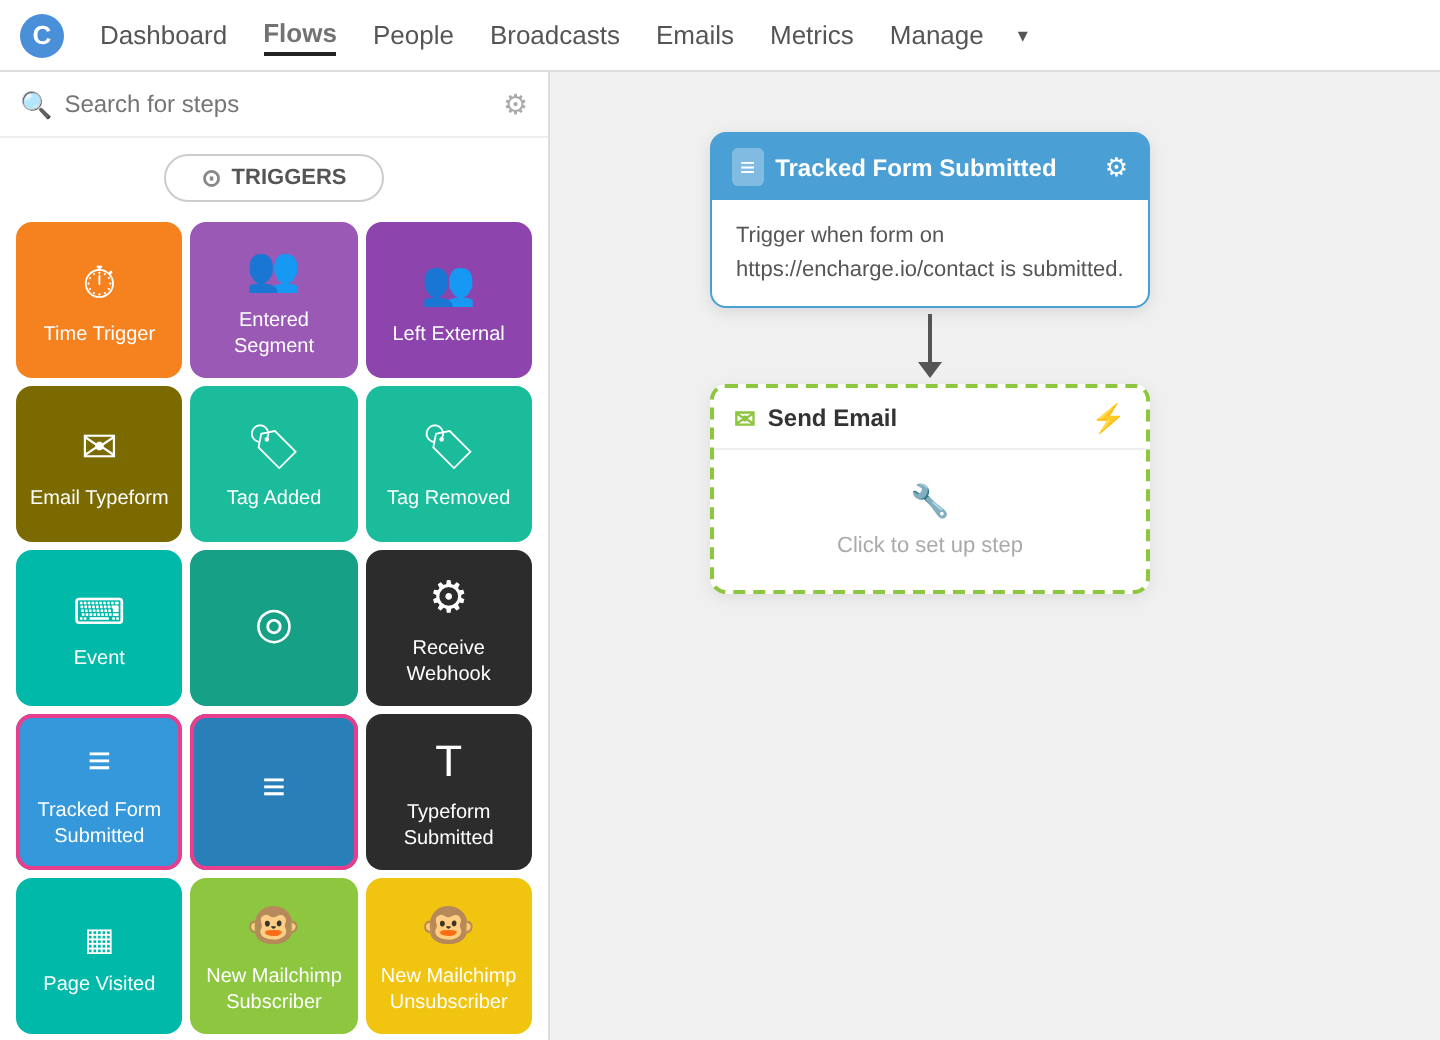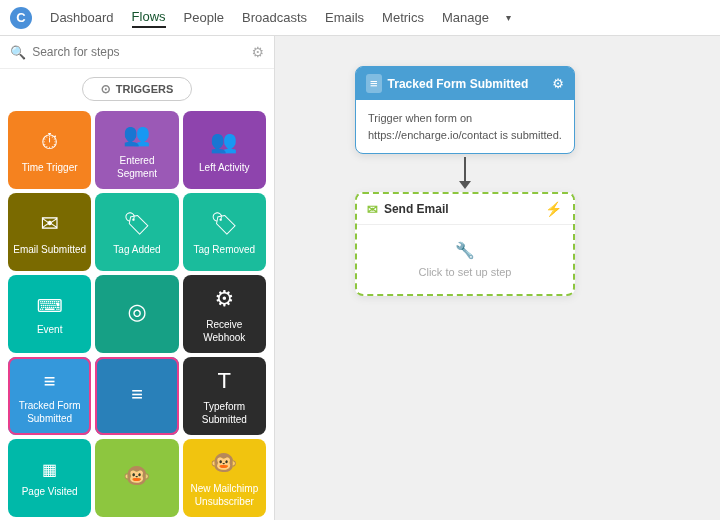--- a/index.html
+++ b/index.html
@@ -23,22 +23,22 @@
       color: white; font-weight: bold; font-size: 13px;
       flex-shrink: 0;
     }
     .topnav-item {
       font-size: 13px;
       color: #555;
       cursor: pointer;
       padding: 2px 0;
     }
     .topnav-item.active {
-      color: #14532d;
-      font-weight: 400;
+      color: #737373;
+      font-weight: 700;
       border-bottom: 2px solid #222;
       text-align: right;
     }
     .topnav-dropdown {
       display: flex; align-items: center; gap: 17px;
     }
     .chevron-down { font-size: 10px; color: #555; }
 
     
     .main {
@@ -287,26 +287,26 @@
       <div class="step-item bg-orange">
         <span class="step-icon">⏱</span>
         <span class="step-label">Time Trigger</span>
       </div>
       <div class="step-item bg-purple">
         <span class="step-icon">👥</span>
         <span class="step-label">Entered Segment</span>
       </div>
       <div class="step-item bg-purple2">
         <span class="step-icon">👥</span>
-        <span class="step-label">Left Activity</span>
+        <span class="step-label">Left External</span>
       </div>
 
       <div class="step-item bg-olive">
         <span class="step-icon">✉</span>
-        <span class="step-label">Email Submitted</span>
+        <span class="step-label">Email Typeform</span>
       </div>
       <div class="step-item bg-teal">
         <span class="step-icon">🏷</span>
         <span class="step-label">Tag Added</span>
       </div>
       <div class="step-item bg-teal">
         <span class="step-icon">🏷</span>
         <span class="step-label">Tag Removed</span>
       </div>
 
@@ -333,20 +333,21 @@
         <span class="step-icon">T</span>
         <span class="step-label">Typeform Submitted</span>
       </div>
 
       <div class="step-item bg-teal2">
         <span class="step-icon" style="font-size:16px;">▦</span>
         <span class="step-label">Page Visited</span>
       </div>
       <div class="step-item bg-lime">
         <span class="step-icon">🐵</span>
+        <span class="step-label">New Mailchimp Subscriber</span>
       </div>
       <div class="step-item bg-yellow">
         <span class="step-icon">🐵</span>
         <span class="step-label">New Mailchimp Unsubscriber</span>
       </div>
     </div>
   </div>
 
   <div class="canvas">
     <div class="flow-container">

